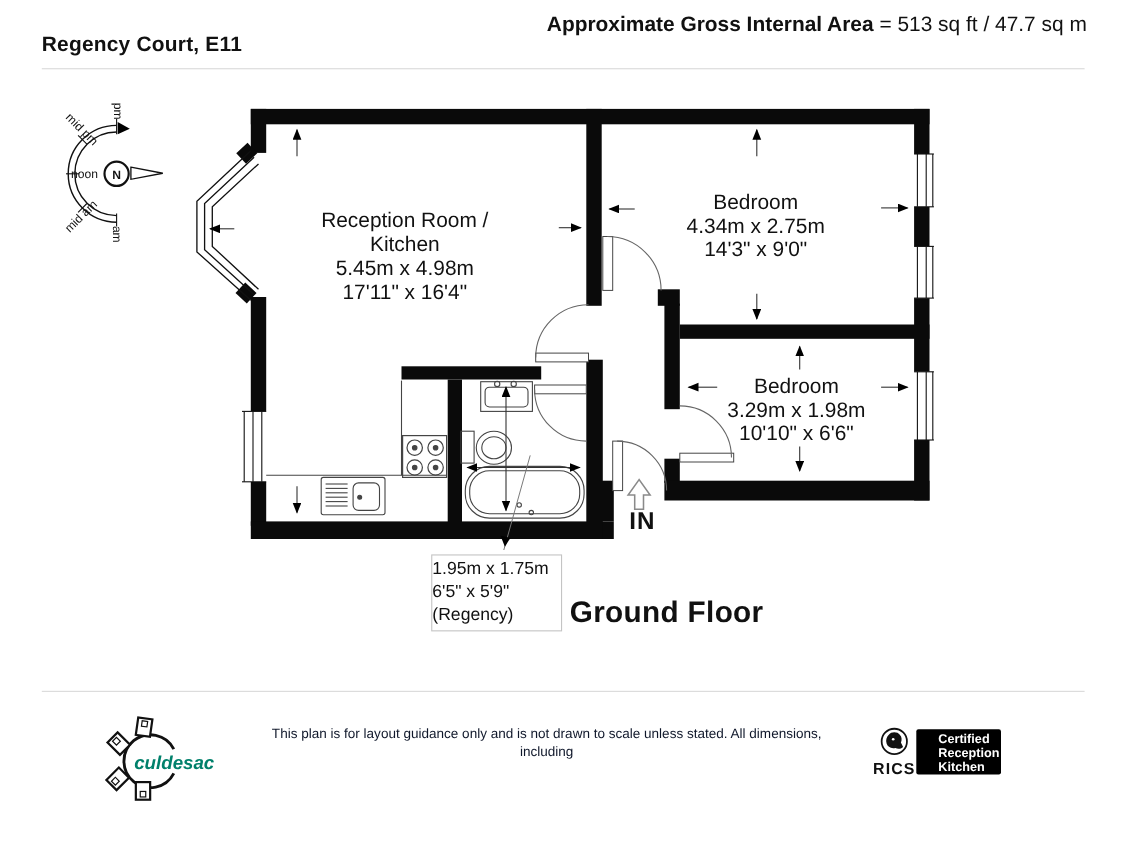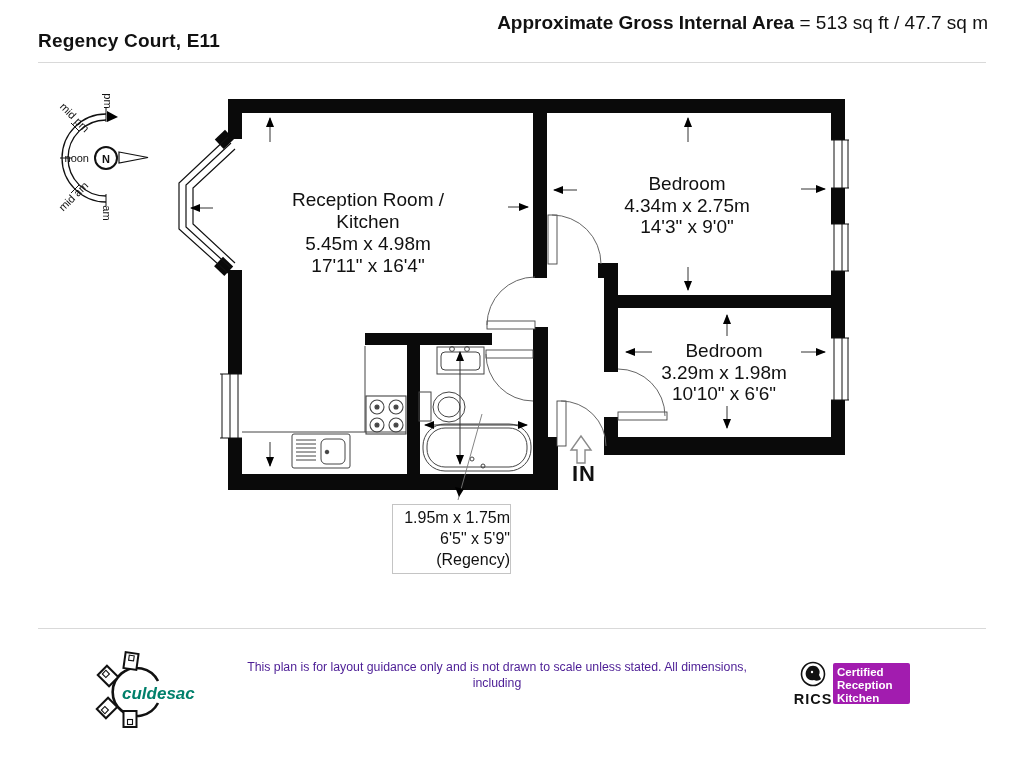--- a/index.html
+++ b/index.html
@@ -6,28 +6,28 @@
             font-family:"Liberation Sans",sans-serif;color:#111;}
   .abs{position:absolute;}
   #page{position:relative;width:1024px;height:552px;background:#fff;}
   
   #hdr-title{left:38px;top:30px;font-size:19px;font-weight:bold;letter-spacing:.2px;}
   #hdr-area{right:36px;top:12px;font-size:19px;white-space:nowrap;}
   #hdr-area b{font-weight:bold;}
   .hline{left:38px;width:948px;height:1px;background:#d9d9d9;}
   
   #bath-box{left:392px;top:504px;width:117px;border:1px solid #c4c4c4;background:#fff;
-            text-align:right;font-size:16px;line-height:21px;padding:2px 0 3px 0;}
+            text-align:left;font-size:16px;line-height:21px;padding:2px 0 3px 0;}
   #ground-floor{left:518px;top:541px;font-size:27px;font-weight:bold;letter-spacing:.3px;}
   
   #disclaimer{left:236px;top:659px;width:522px;text-align:center;font-size:12.3px;
-              line-height:16px;color:#4c1d95;}
-  #badge{left:833px;top:663px;width:77px;height:41px;background:#a21caf;border-radius:2px;
+              line-height:16px;color:#0f172a;}
+  #badge{left:833px;top:663px;width:77px;height:41px;background:#000000;border-radius:2px;
          color:#fff;font-weight:bold;font-size:11.5px;line-height:13px;padding-top:3px;
-         padding-left:4px;box-sizing:border-box;}
+         padding-left:20px;box-sizing:border-box;}
   svg text{font-family:"Liberation Sans",sans-serif;}
   .roomlabel{font-size:19px;fill:#111;}
   .complabel{font-size:11px;fill:#111;}
 </style>
 </head>
 <body>
 
 <div id="page">
 
   <div class="abs" id="hdr-title">Regency Court, E11</div>
@@ -278,20 +278,21 @@
       <text x="813" y="704" text-anchor="middle" font-size="14.5" font-weight="bold" letter-spacing="1" fill="#111">RICS</text>
     </g>
   </svg>
 
   <div class="abs" id="bath-box">
     <div>1.95m x 1.75m</div>
     <div>6'5" x 5'9"</div>
     <div>(Regency)</div>
   </div>
 
+  <div class="abs" id="ground-floor">Ground Floor</div>
 
   <div class="abs hline" style="top:628px"></div>
   <div class="abs" id="disclaimer">
     <div>This plan is for layout guidance only and is not drawn to scale unless stated. All dimensions, including</div>
   </div>
   <div class="abs" id="badge">
     <div>Certified</div>
     <div>Reception</div>
     <div>Kitchen</div>
   </div>

